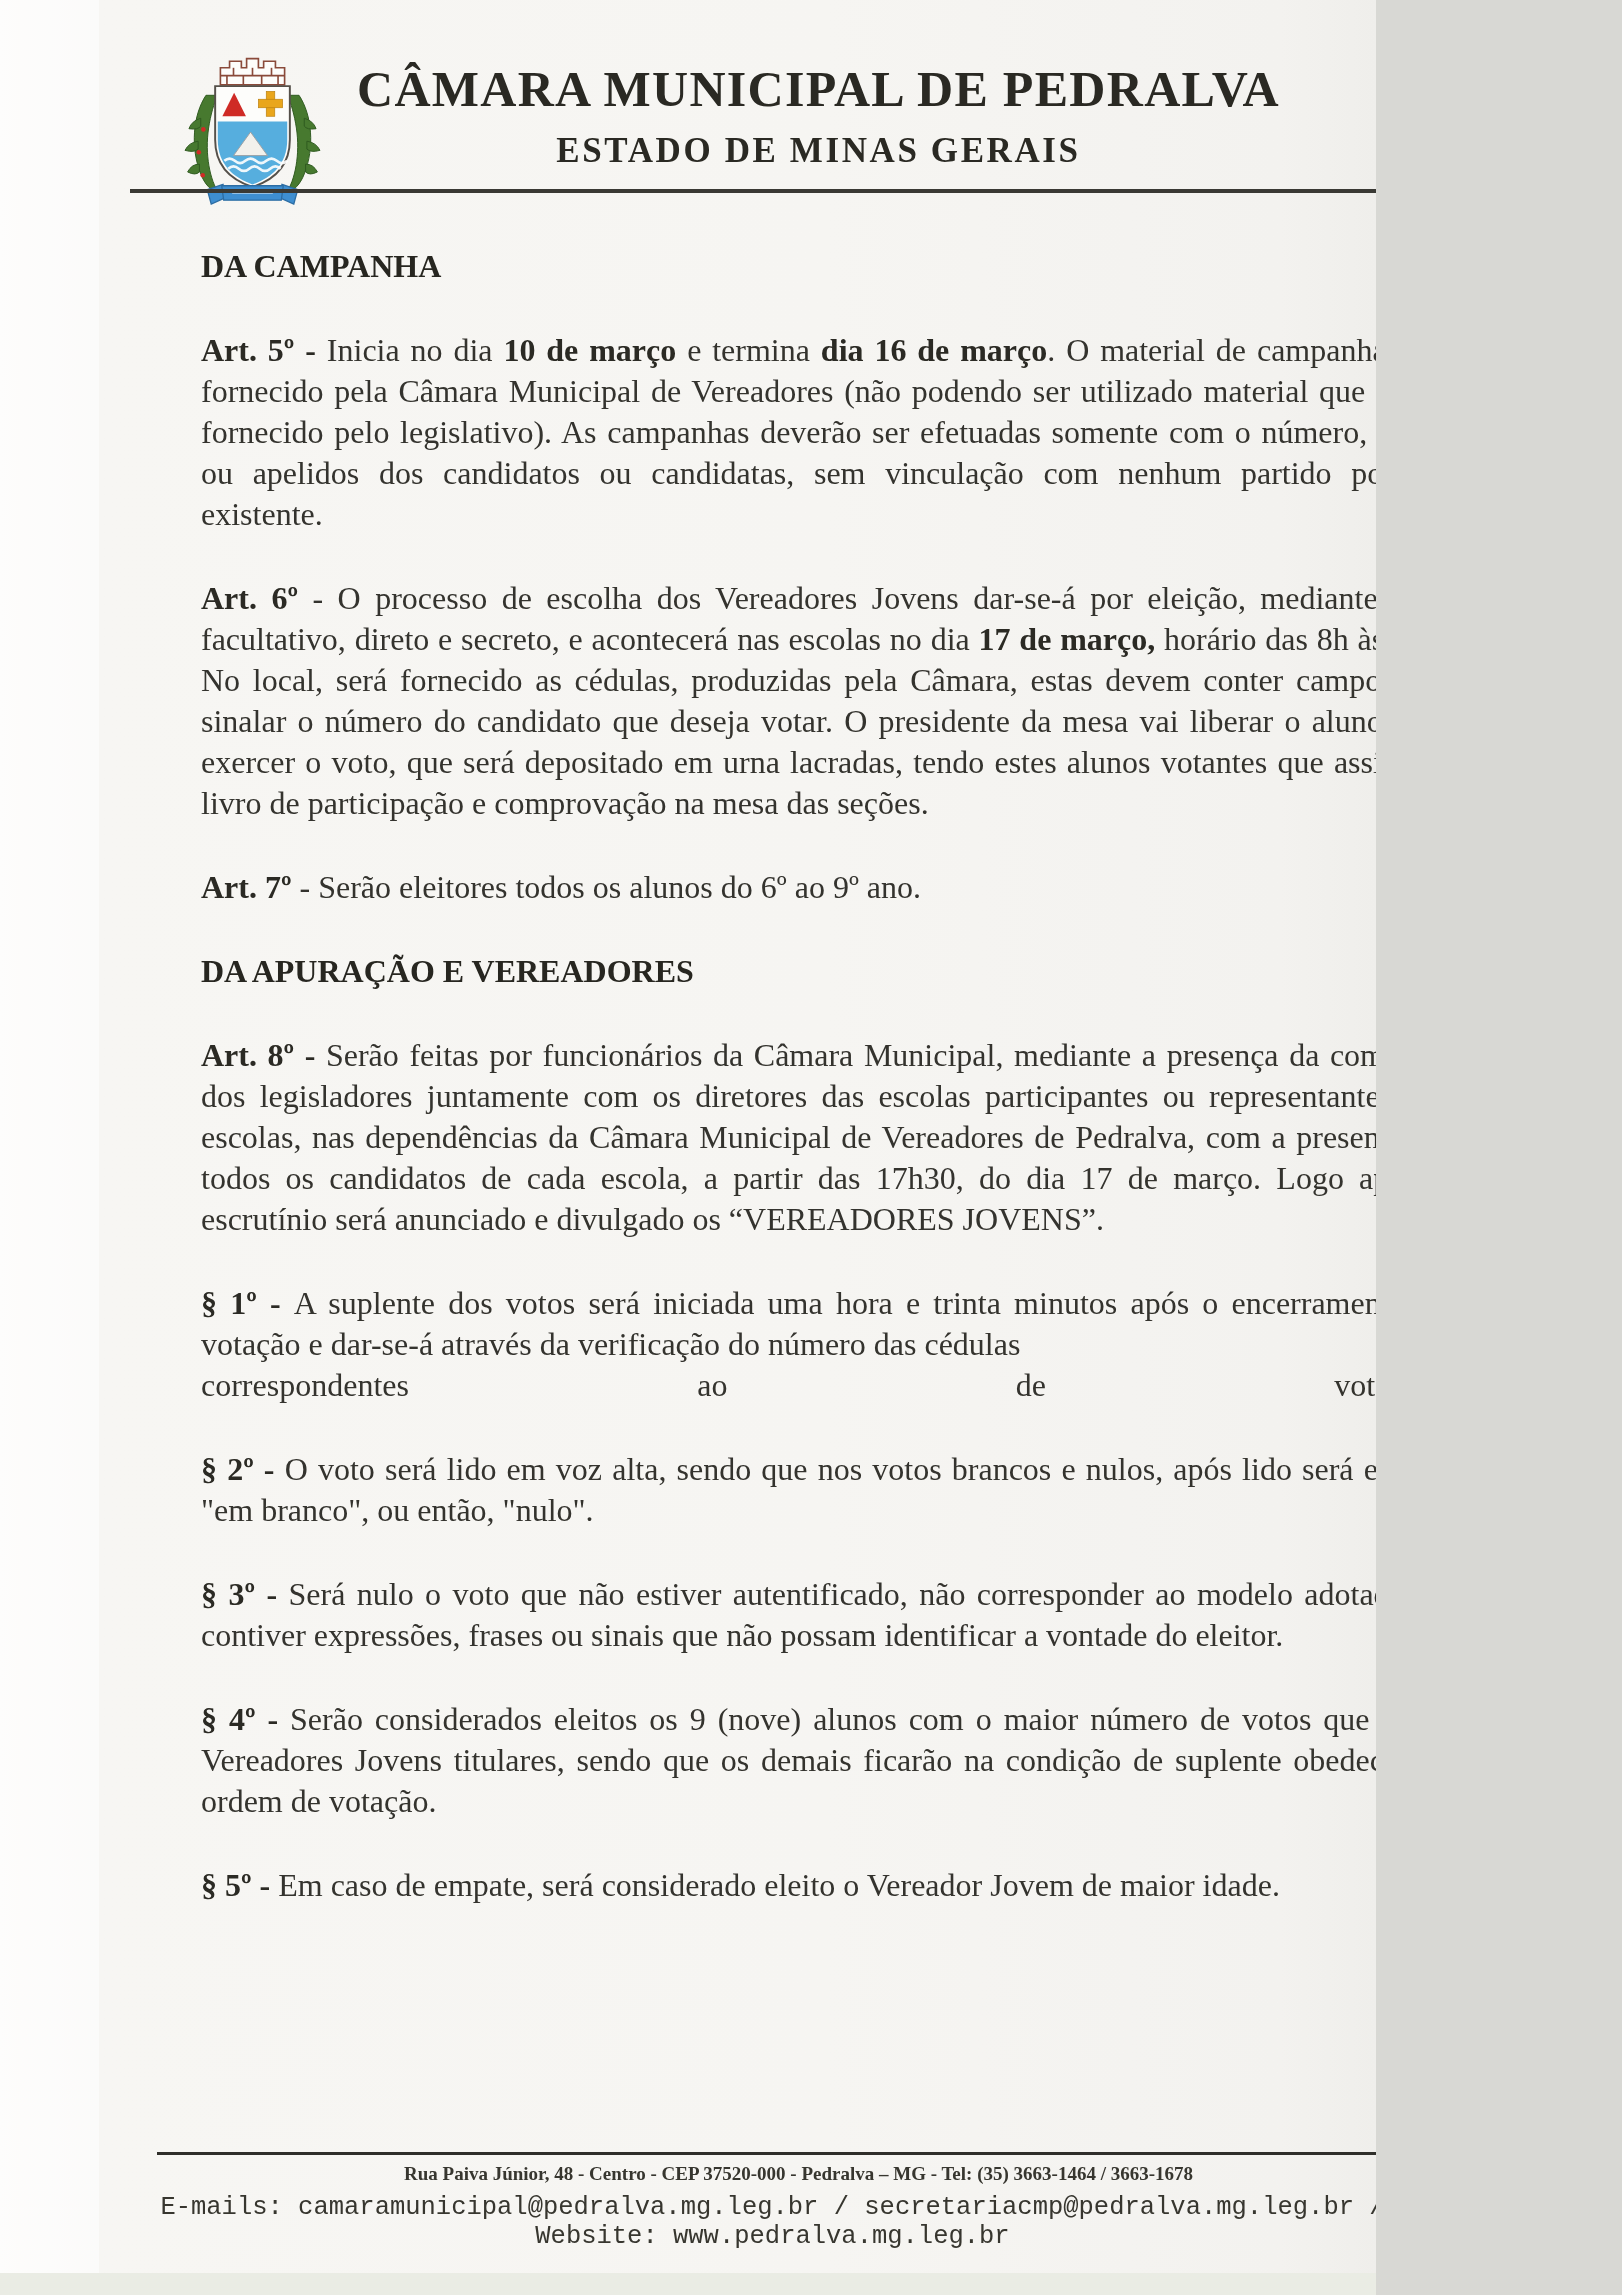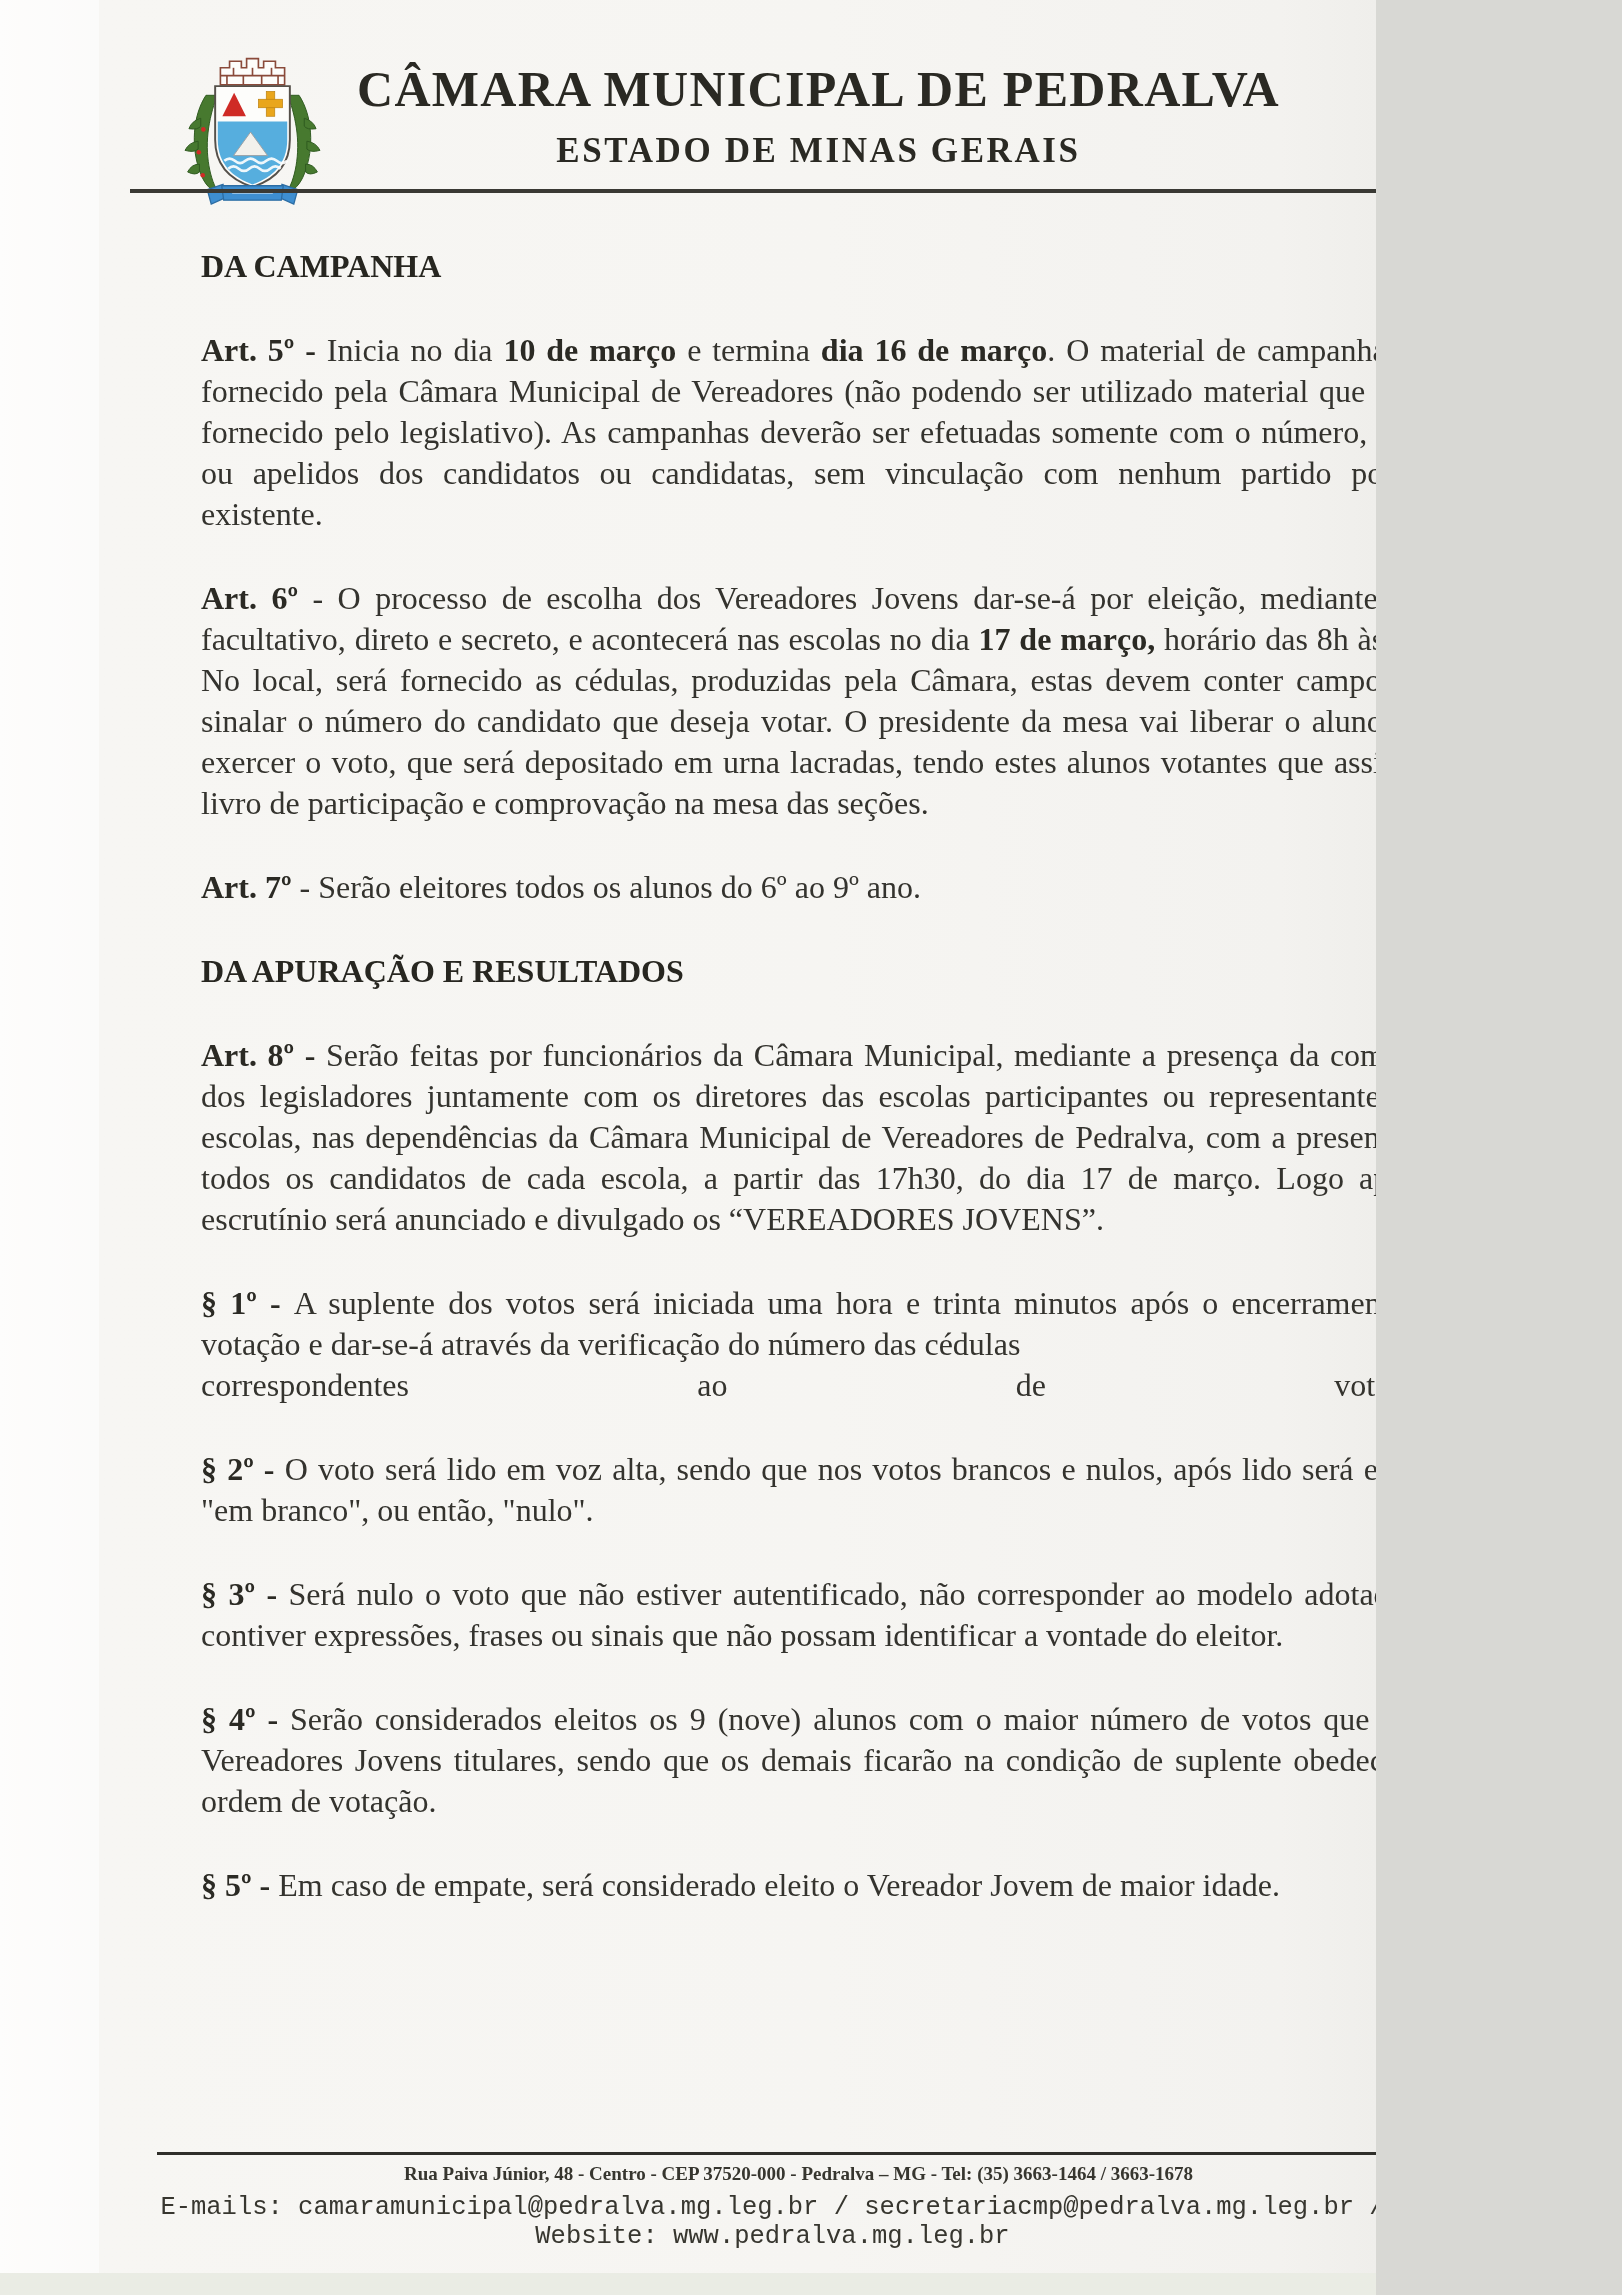--- a/index.html
+++ b/index.html
@@ -111,21 +111,21 @@
     <div class="doc-title">CÂMARA MUNICIPAL DE PEDRALVA</div>
     <div class="doc-subtitle">ESTADO DE MINAS GERAIS</div>
   </div>
   <div class="header-rule"></div>
 
   <div class="doc-body" id="doc-body">
       <div class="block heading">DA CAMPANHA</div>
       <div class="block para"><span class="b">Art. 5º - </span><span>Inicia no dia </span><span class="b">10 de março</span><span> e termina </span><span class="b">dia 16 de março</span><span>. O material de campanha será fornecido pela Câmara Municipal de Vereadores (não podendo ser utilizado material que não o fornecido pelo legislativo). As campanhas deverão ser efetuadas somente com o número, nome ou apelidos dos candidatos ou candidatas, sem vinculação com nenhum partido político existente.</span></div>
       <div class="block para"><span class="b">Art. 6º</span><span> - O processo de escolha dos Vereadores Jovens dar-se-á por eleição, mediante voto facultativo, direto e secreto, e acontecerá nas escolas no dia </span><span class="b">17 de março,</span><span> horário das 8h às 16h. No local, será fornecido as cédulas, produzidas pela Câmara, estas devem conter campo para sinalar o número do candidato que deseja votar. O presidente da mesa vai liberar o aluno para exercer o voto, que será depositado em urna lacradas, tendo estes alunos votantes que assinar o livro de participação e comprovação na mesa das seções.</span></div>
       <div class="block para"><span class="b">Art. 7º</span><span> - Serão eleitores todos os alunos do 6º ao 9º ano.</span></div>
-      <div class="block heading">DA APURAÇÃO E RESULTADOS</div>
+      <div class="block heading">DA APURAÇÃO E VEREADORES</div>
       <div class="block para"><span class="b">Art. 8º - </span><span>Serão feitas por funcionários da Câmara Municipal, mediante a presença da comissão dos legisladores juntamente com os diretores das escolas participantes ou representantes das escolas, nas dependências da Câmara Municipal de Vereadores de Pedralva, com a presença de todos os candidatos de cada escola, a partir das 17h30, do dia 17 de março. Logo após o escrutínio será anunciado e divulgado os “VEREADORES JOVENS”.</span></div>
       <div class="block para"><span class="b">§ 1º - </span><span>A suplente dos votos será iniciada uma hora e trinta minutos após o encerramento da votação e dar-se-á através da verificação do número das cédulas</span><div class="spread">
           <span>correspondentes</span>
           <span>ao</span>
           <span>de</span>
           <span>votantes.</span>
         </div></div>
       <div class="block para"><span class="b">§ 2º - </span><span>O voto será lido em voz alta, sendo que nos votos brancos e nulos, após lido será escrito "em branco", ou então, "nulo".</span></div>
       <div class="block para"><span class="b">§ 3º - </span><span>Será nulo o voto que não estiver autentificado, não corresponder ao modelo adotado ou contiver expressões, frases ou sinais que não possam identificar a vontade do eleitor.</span></div>
       <div class="block para"><span class="b">§ 4º - </span><span>Serão considerados eleitos os 9 (nove) alunos com o maior número de votos que serão Vereadores Jovens titulares, sendo que os demais ficarão na condição de suplente obedecida a ordem de votação.</span></div>

